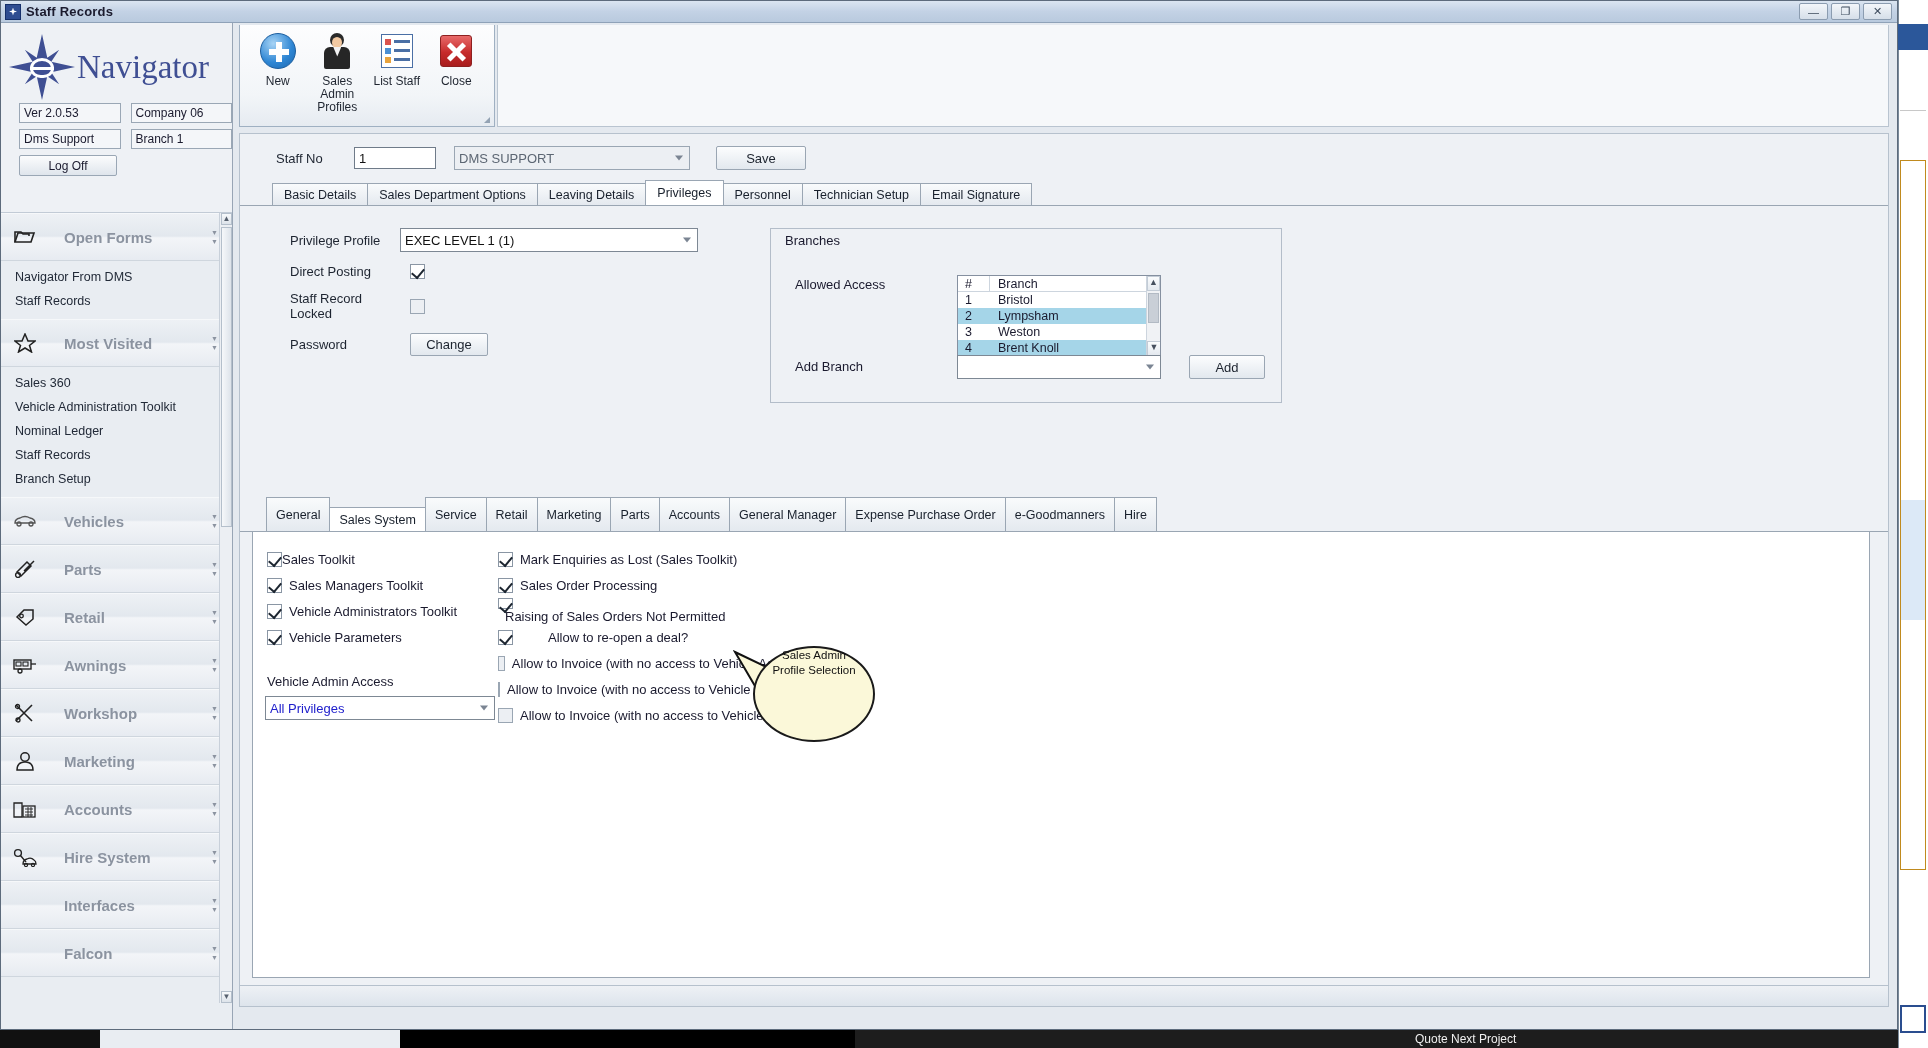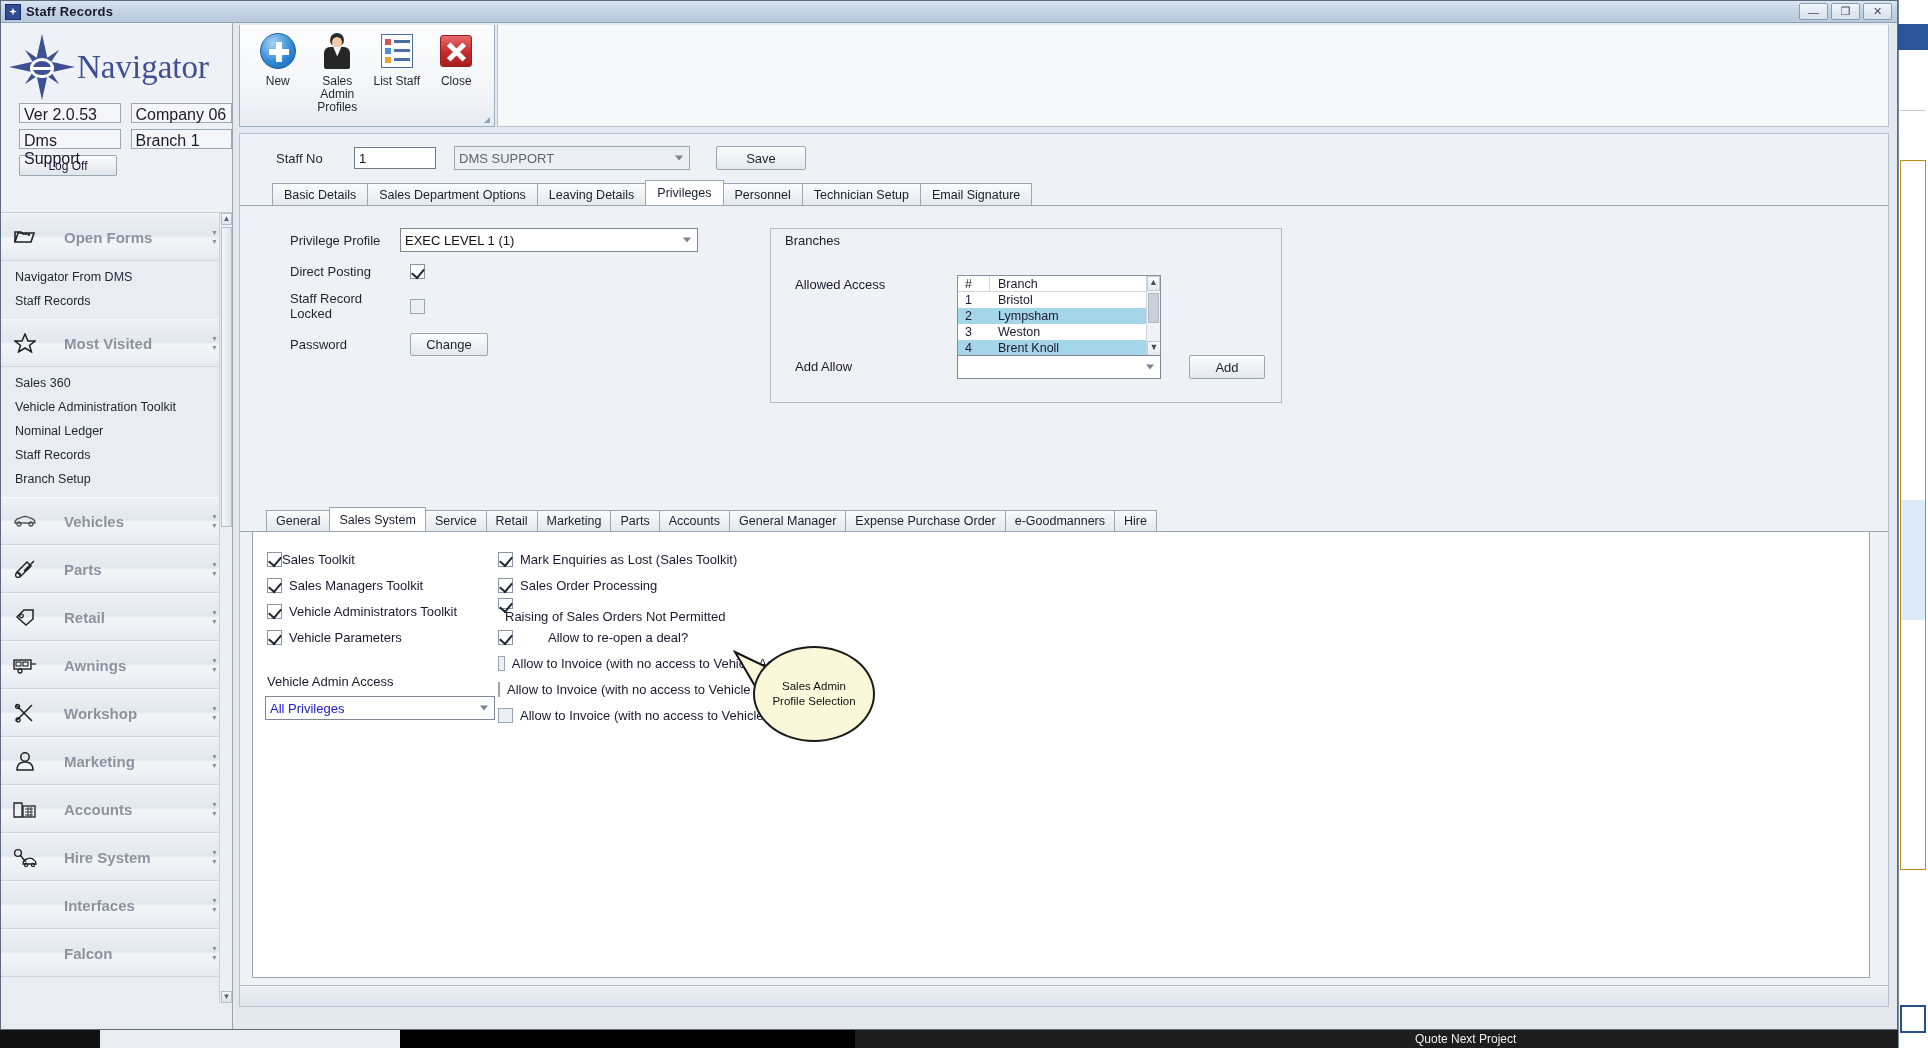--- a/index.html
+++ b/index.html
@@ -47,21 +47,21 @@
   .compass .star { position:absolute; inset:0;
     background:#3f4f93;
     clip-path:polygon(50% 0%,58% 36%,76% 24%,64% 42%,100% 50%,64% 58%,76% 76%,58% 64%,50% 100%,42% 64%,24% 76%,36% 58%,0% 50%,36% 42%,24% 24%,42% 36%);}
   .compass .ring { position:absolute; left:21px; top:24px; width:24px; height:20px;
     border:3px solid #fff; border-radius:50% 50% 45% 45%; }
   .compass .ring:after{content:""; position:absolute; left:-3px; top:6px; width:24px;height:3px;background:#fff;}
   .logo-txt { font-family:"Liberation Serif", serif; font-size:33px; color:#3f4f93; margin-left:2px;}
   .fields { padding:6px 0 0 18px; }
   .frow { display:flex; gap:10px; margin-bottom:6px; }
   .fbox { width:118px; height:20px; border:1px solid #9aa7b5; background:#f4f6f9;
-    font-size:16px; padding:2px 4px; }
+    font-size:12px; padding:2px 4px; }
   .logoff { width:98px; height:21px; margin-top:4px; border:1px solid #9aa7b5; border-radius:2px;
     background:linear-gradient(to bottom,#fbfcfd,#dfe5ec); font-size:12px;
     display:flex;align-items:center;justify-content:center;}
 
   .nav-scroll { flex:1; overflow:hidden; position:relative; }
   .grp { height:48px; display:flex; align-items:center; padding-left:12px; gap:27px;
     background:linear-gradient(to bottom,#eef1f5 0%,#e3e8ee 48%,#f3f5f8 52%,#e7ebf1 100%);
     border-bottom:1px solid #cfd6de; border-top:1px solid #f6f8fa; position:relative;}
   .grp-label { font-size:15px; font-weight:bold; color:#8b93a0; }
   .chev { position:absolute; right:14px; top:50%; transform:translateY(-50%);
@@ -135,21 +135,21 @@
     display:flex;align-items:center;justify-content:center; color:#1c232e;}
 
   .tabs { display:flex; align-items:flex-end; padding-left:32px; margin-top:11px;
     border-bottom:1px solid #9aa6b3; height:25px; }
   .tab { height:22px; padding:0 11px; border:1px solid #9aa6b3; border-bottom:none;
     background:linear-gradient(to bottom,#f9fbfc,#e4e9ef); font-size:12.5px;
     display:flex;align-items:center; margin-right:-1px; color:#18202c;}
   .tab.sel { background:#fff; height:25px; position:relative; z-index:3; }
   .tabs2 { display:flex; align-items:flex-end; padding-left:26px;
     border-bottom:1px solid #9aa6b3; height:24px;}
-  .tab2 { height:21px; padding:0 9px; border:1px solid #9aa6b3; border-bottom:none;
+  .tab2 { height:34px; padding:0 9px; border:1px solid #9aa6b3; border-bottom:none;
     background:linear-gradient(to bottom,#f9fbfc,#e4e9ef); font-size:12.5px;
     display:flex;align-items:center; margin-right:-1px; color:#18202c;}
   .tab2.sel { background:#fff; height:24px; position:relative; z-index:3;}
 
   .panel-white { background:#fff; }
 
   
   .priv { position:relative; height:258px; background:#eef1f5; }
   .pr-row { display:flex; align-items:center; margin-left:50px; margin-bottom:12px;}
   .pr-lbl { width:110px; font-size:13px; color:#1d2430;}
@@ -173,21 +173,21 @@
   .grow.sel{ background:#a5d5e8;}
   .gsb { position:absolute; right:0; top:0; width:14px; height:100%;
     background:#f0f2f5; border-left:1px solid #cdd5de;}
   .gsb .a{ height:15px; text-align:center; font-size:9px; color:#46505e;
     background:linear-gradient(to bottom,#fafcfd,#e4e9ef); border:1px solid #c3ccd6;}
   .gsb .t{ position:absolute; left:1px; top:17px; width:11px; height:30px;
     background:#c9cfd7; border:1px solid #b2bac4;}
 
   .bubble { position:absolute; left:520px; top:623px; width:122px; height:96px;
     background:#fbf8d9; border:2px solid #1a1a1a; border-radius:50%;
-    display:flex; flex-direction:column; align-items:center; justify-content:center;
+    display:flex; flex-direction:column; align-items:center; 
     font-size:11.5px; line-height:15px; text-align:center; color:#111; z-index:9;}
   .bubble-tail { position:absolute; left:500px; top:625px; width:54px; height:40px;
     z-index:8;}
 
   .statusbar { position:absolute; left:0; right:0; bottom:0; height:21px;
     background:linear-gradient(to bottom,#eef1f5,#dde4ec); border-top:1px solid #b6c1cd;}
 
   .taskbar { position:absolute; left:0; bottom:0; width:1898px; height:18px; }
   .tb-seg { position:absolute; bottom:0; height:18px; }
 </style>
@@ -492,21 +492,21 @@
                   <span class="c1">4</span>
                   <span class="c2">Brent Knoll</span>
                 </div>
                 <div class="gsb">
                 <div class="a">▲</div>
                 <div class="t"></div>
                 <div class="a" style="position:absolute;bottom:0;left:0;width:14px">▼</div>
               </div>
             </div>
 
-            <div style="position:absolute;left:24px;top:130px;font-size:13px">Add Allow</div>
+            <div style="position:absolute;left:24px;top:130px;font-size:13px">Add Branch</div>
             <span class="combo" style="position:absolute;left:186px;top:126px;width:204px;background:#fff;border-color:#7d8894">
               <span></span>
               <span class="arw"></span>
             </span>
             <span class="btn" style="position:absolute;left:418px;top:126px;width:76px;height:24px">Add</span>
           </div>
         </div>
 
         <div class="tabs2" style="margin-top:44px" id="subTabs">
             <div class="tab2">General</div>

